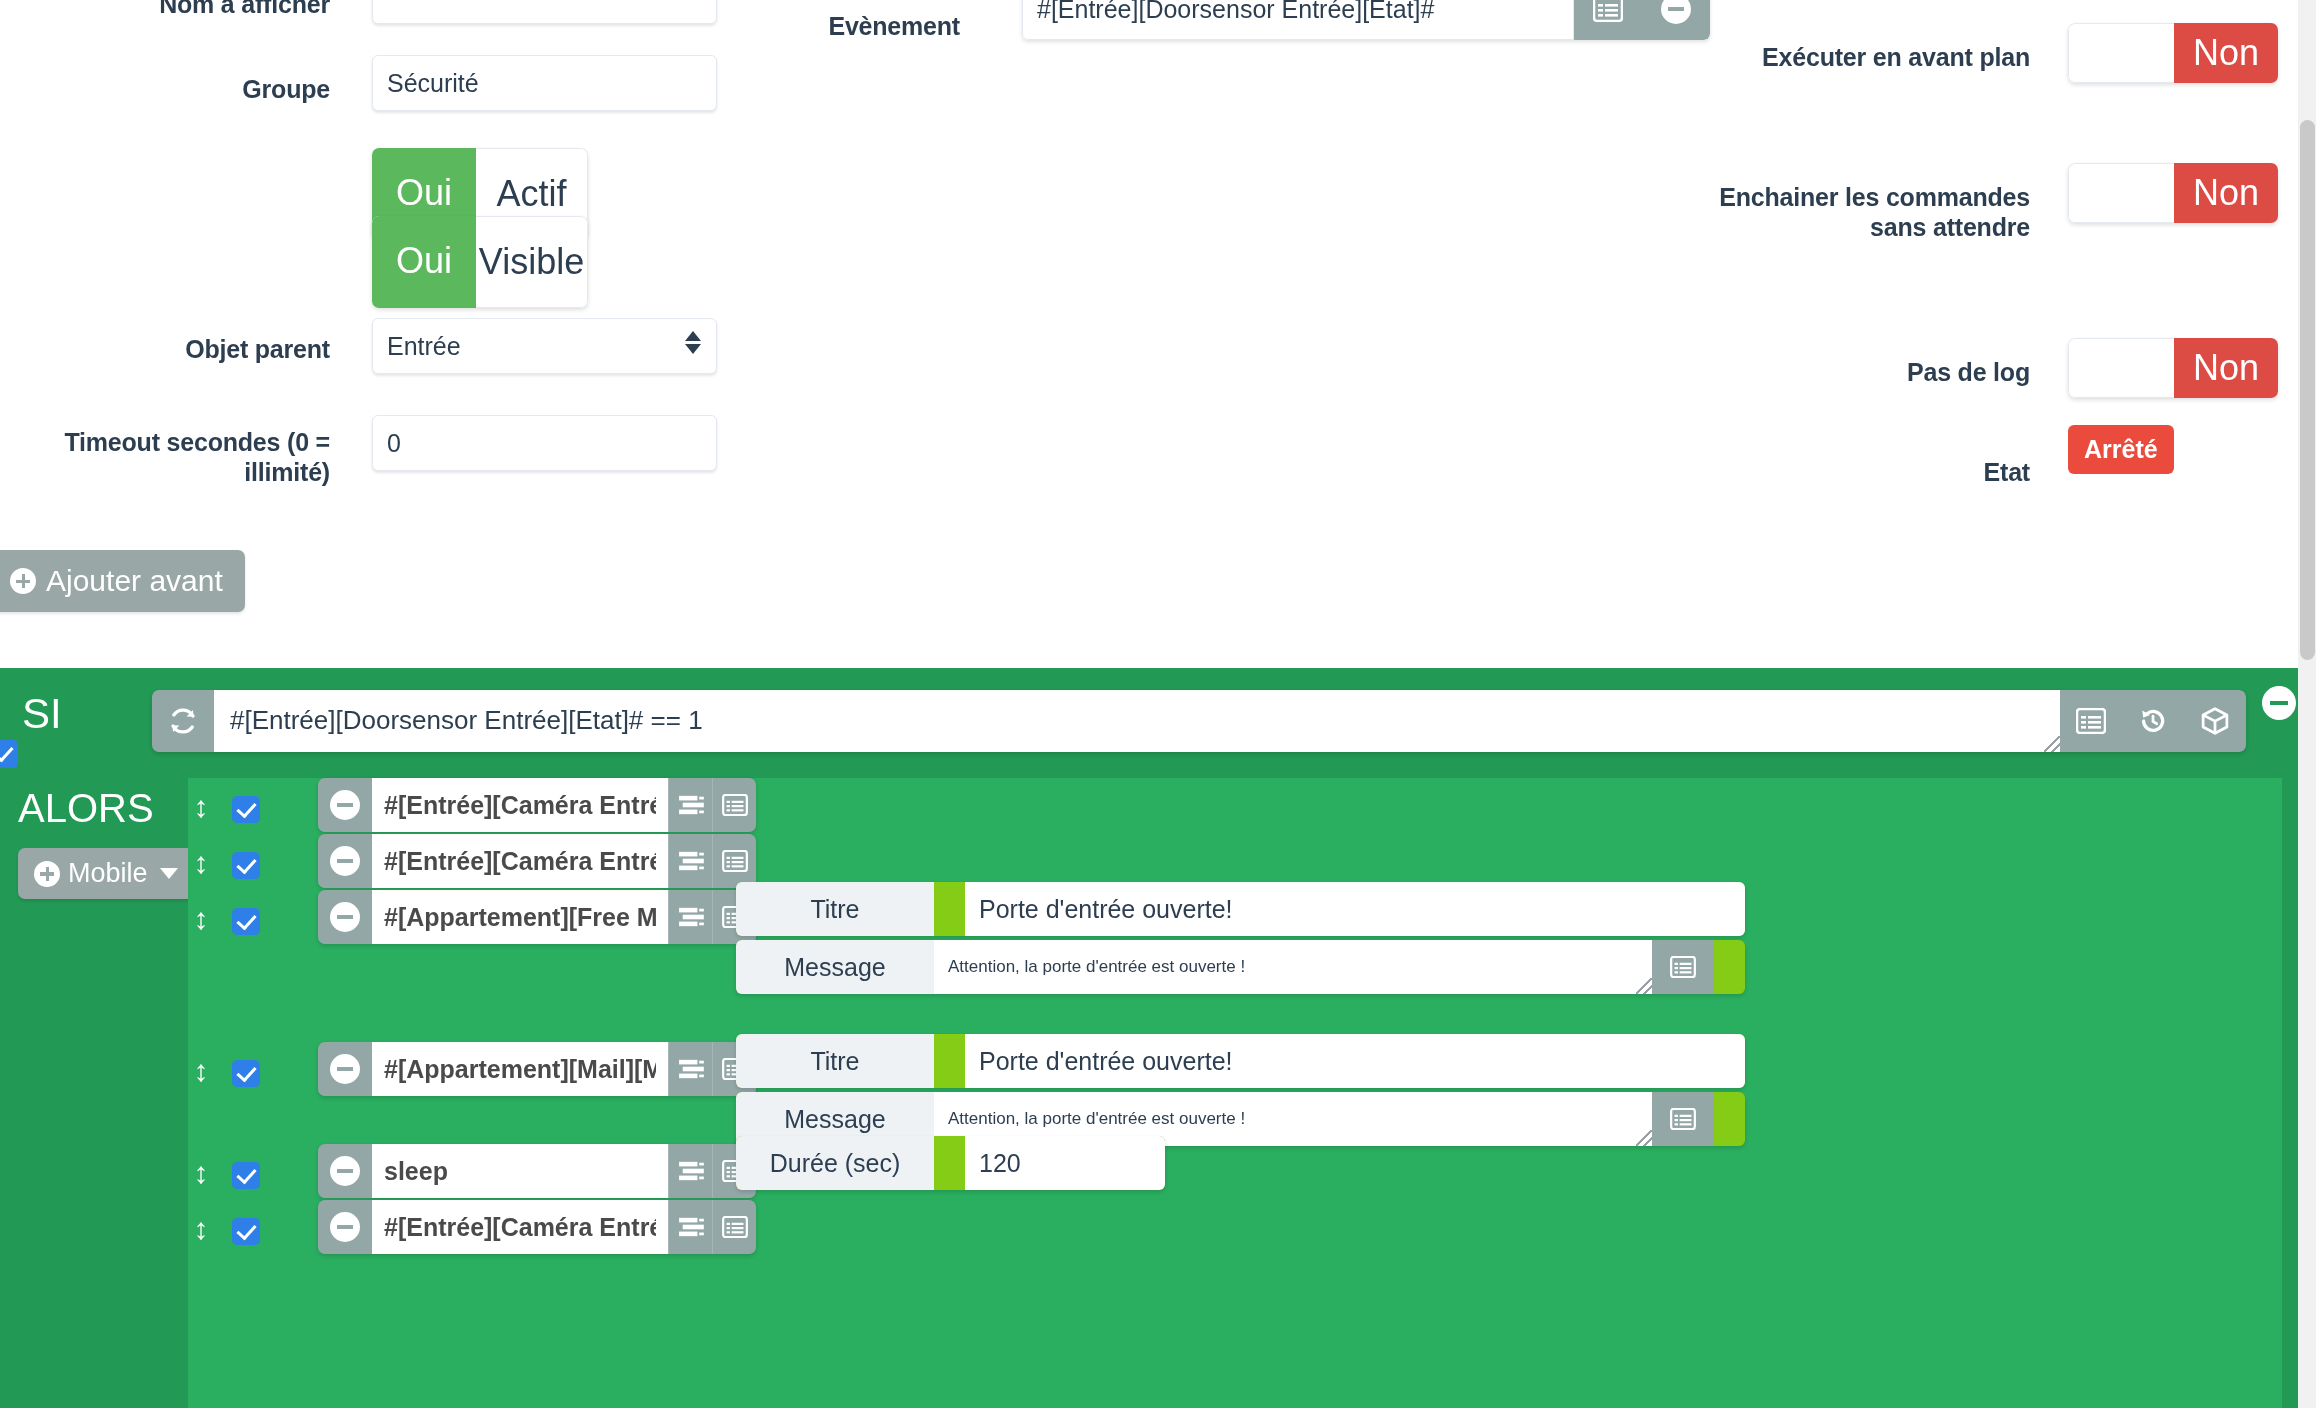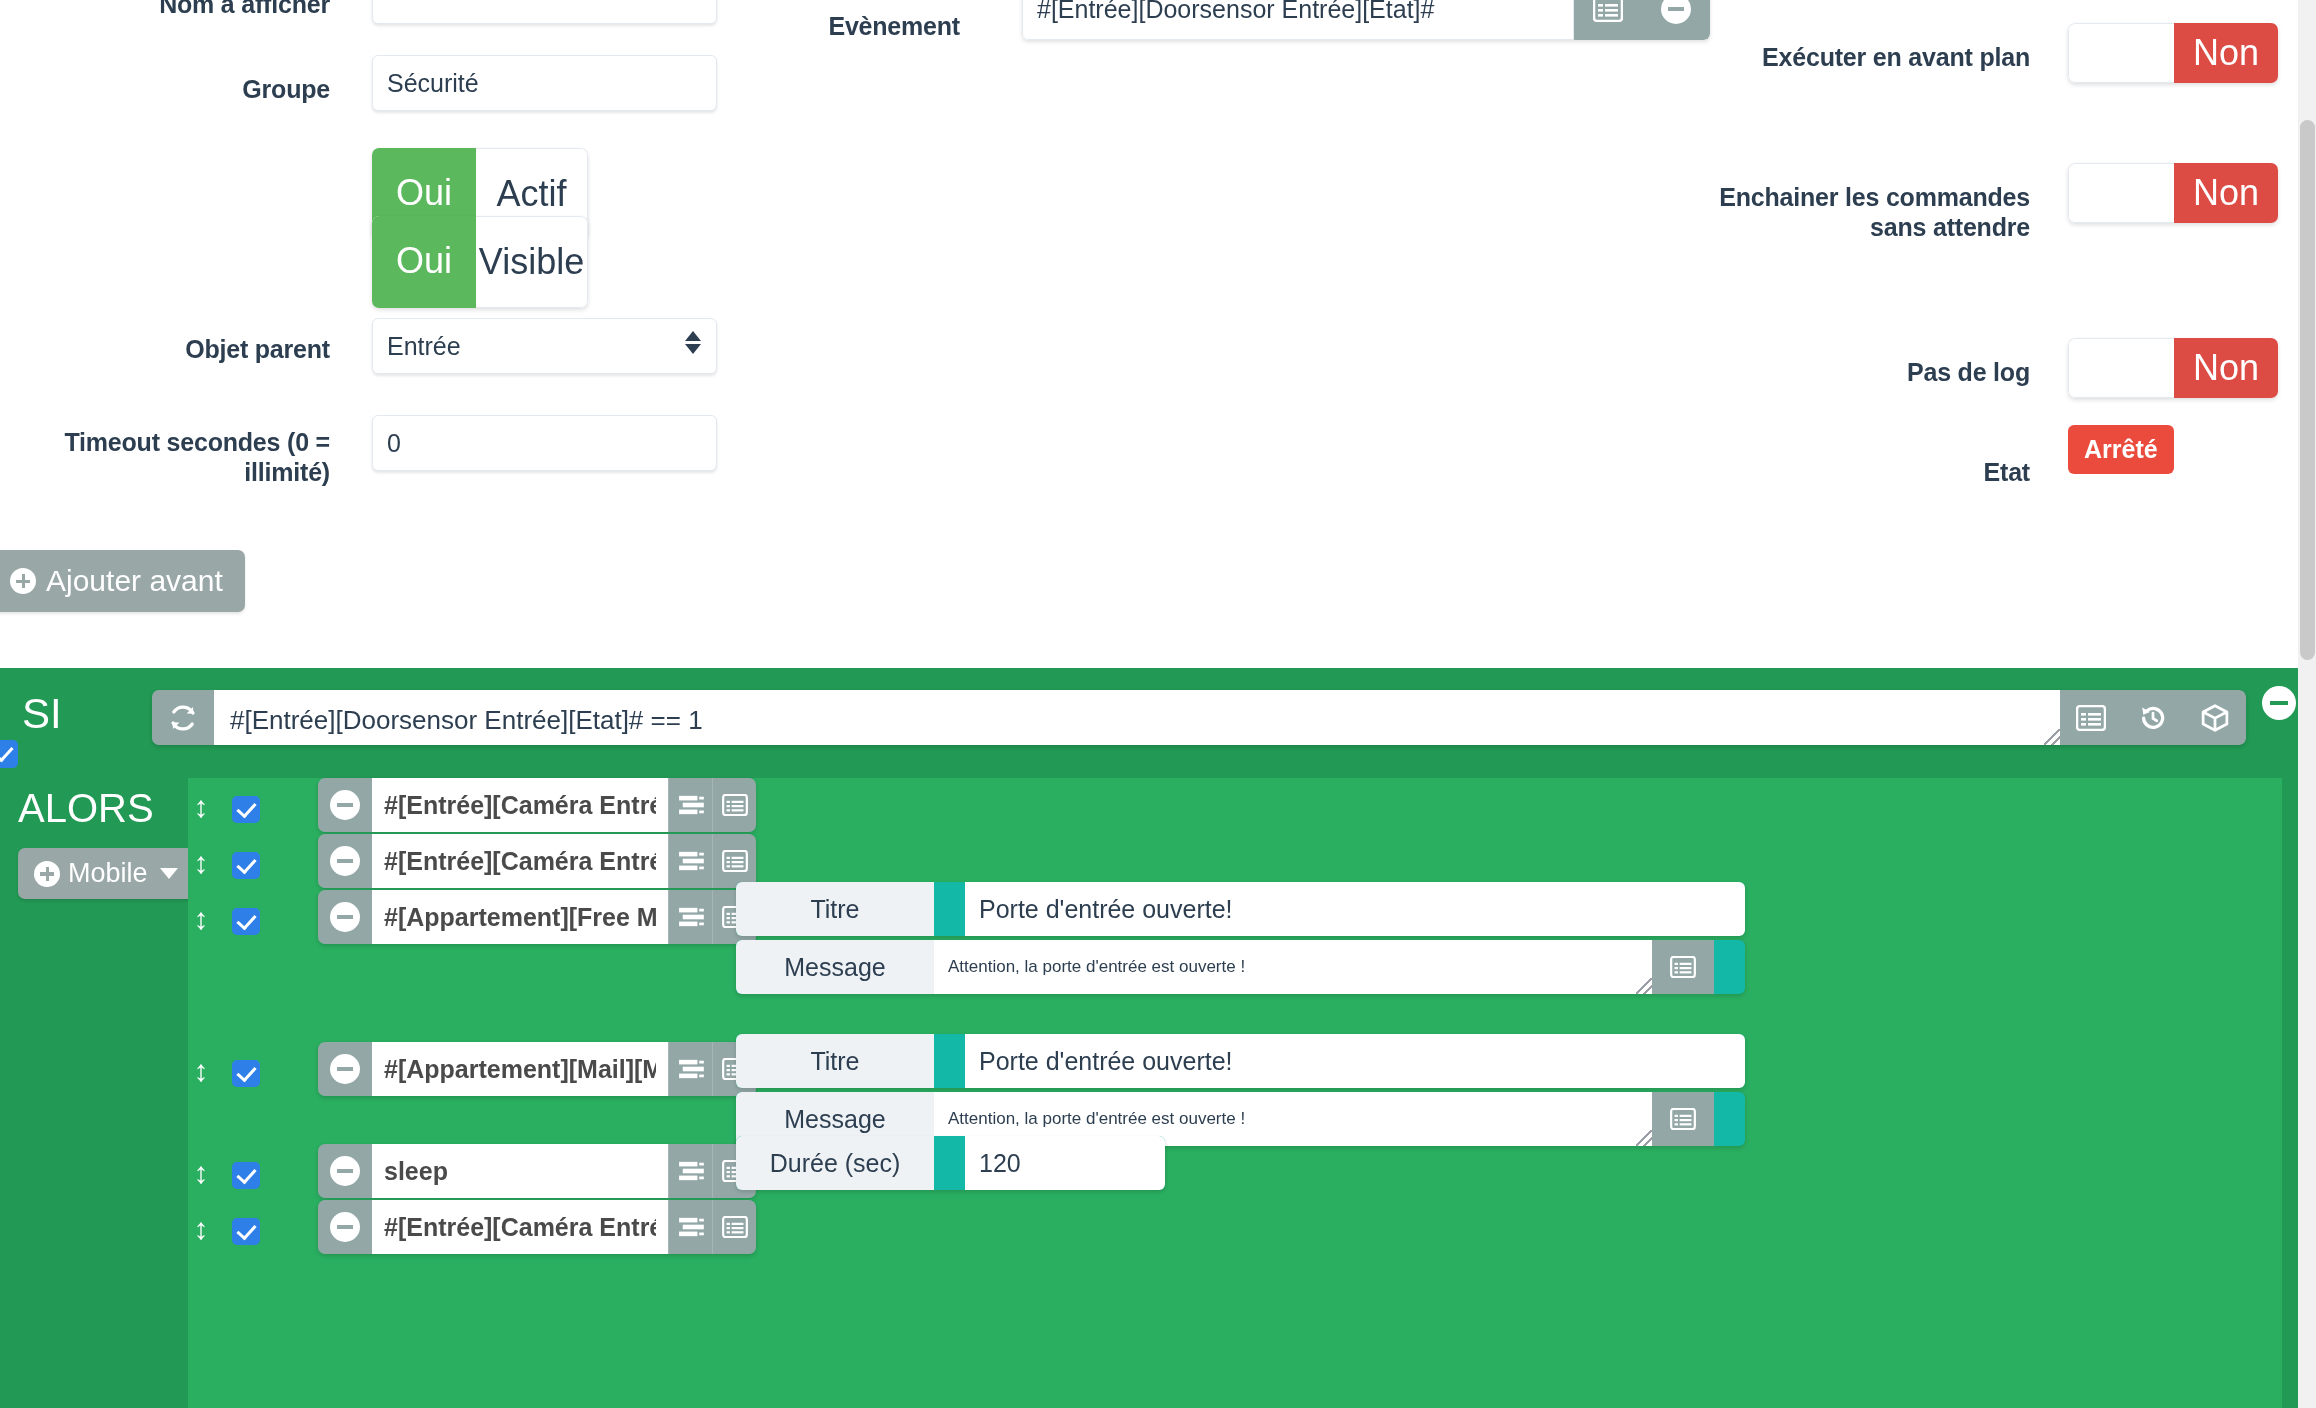--- a/index.html
+++ b/index.html
@@ -205,21 +205,21 @@
   #si-check::after {
     content:''; position: absolute; left: 10px; top: 3px;
     width: 8px; height: 15px; border: solid #ffffff;
     border-width: 0 3px 3px 0; transform: rotate(42deg);
   }
   #si-controls {
     position: absolute; left: 152px; top: 22px;
     display: flex; align-items: stretch;
     border-radius: 7px; overflow: hidden;
     box-shadow: 0 2px 4px rgba(0,0,0,0.15);
-    height: 55px;
+    height: 62px;
   }
   #si-controls .refresh-btn {
     width: 62px; background: #93a7a7;
     display:flex; align-items:center; justify-content:center; cursor:pointer;
   }
   #si-expr {
     width: 1846px; height: 62px;
     border: none; border-radius: 0;
     background: #ffffff; color: #2c3e50;
     font-size: 26px; font-family: "Liberation Sans", sans-serif;
@@ -313,21 +313,21 @@
     border-left: 1px solid #a6b5b5;
   }
 
   
   .param-stack { position:absolute; }
   .param-row {
     display:flex; align-items:stretch;
     border-radius: 6px; overflow:hidden;
     box-shadow: 0 2px 4px rgba(0,0,0,0.14);
     margin-bottom: 4px;
-    background:#14b8a6;
+    background:#84cc16;
   }
   .param-lbl {
     width: 198px; background:#eef2f5; color:#2c3e50;
     font-size: 25px; display:flex; align-items:center; justify-content:center;
     padding: 10px 4px;
   }
   .param-val {
     border:none; background:#ffffff; color:#2c3e50;
     font-size: 25px; font-family:"Liberation Sans", sans-serif;
     padding: 8px 14px; outline:none; height: 54px; margin-left: 31px;

